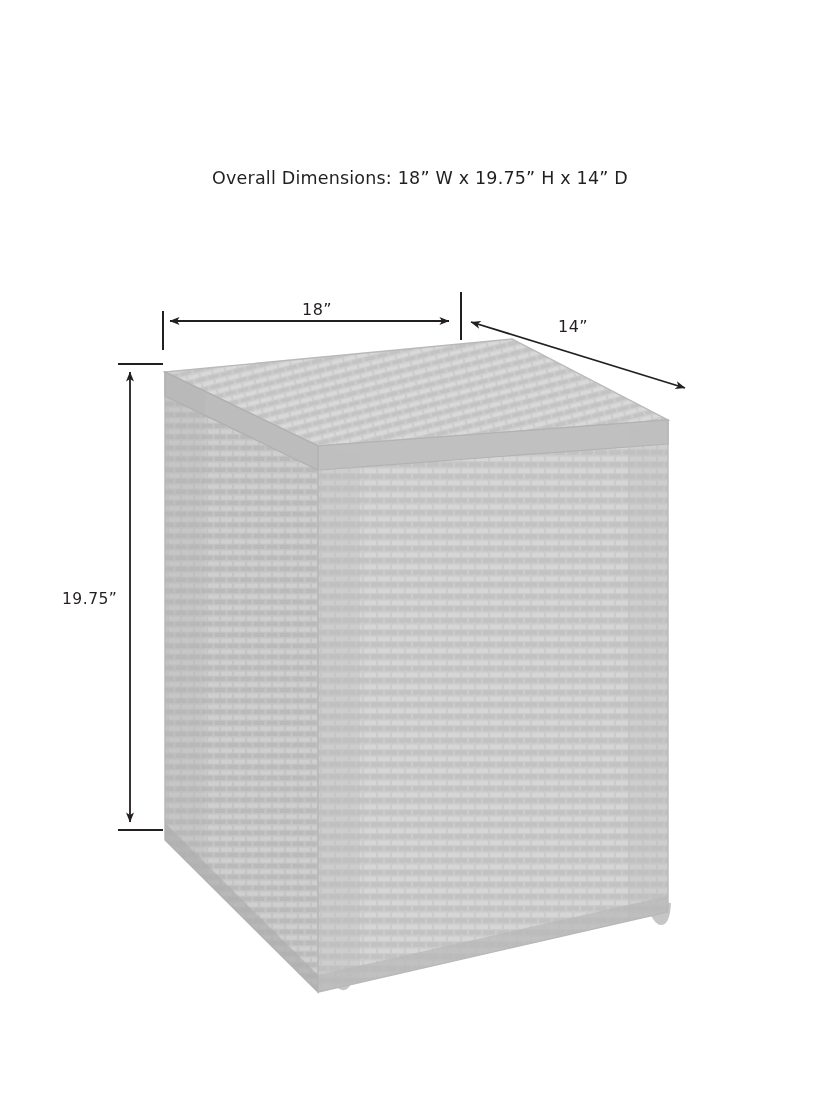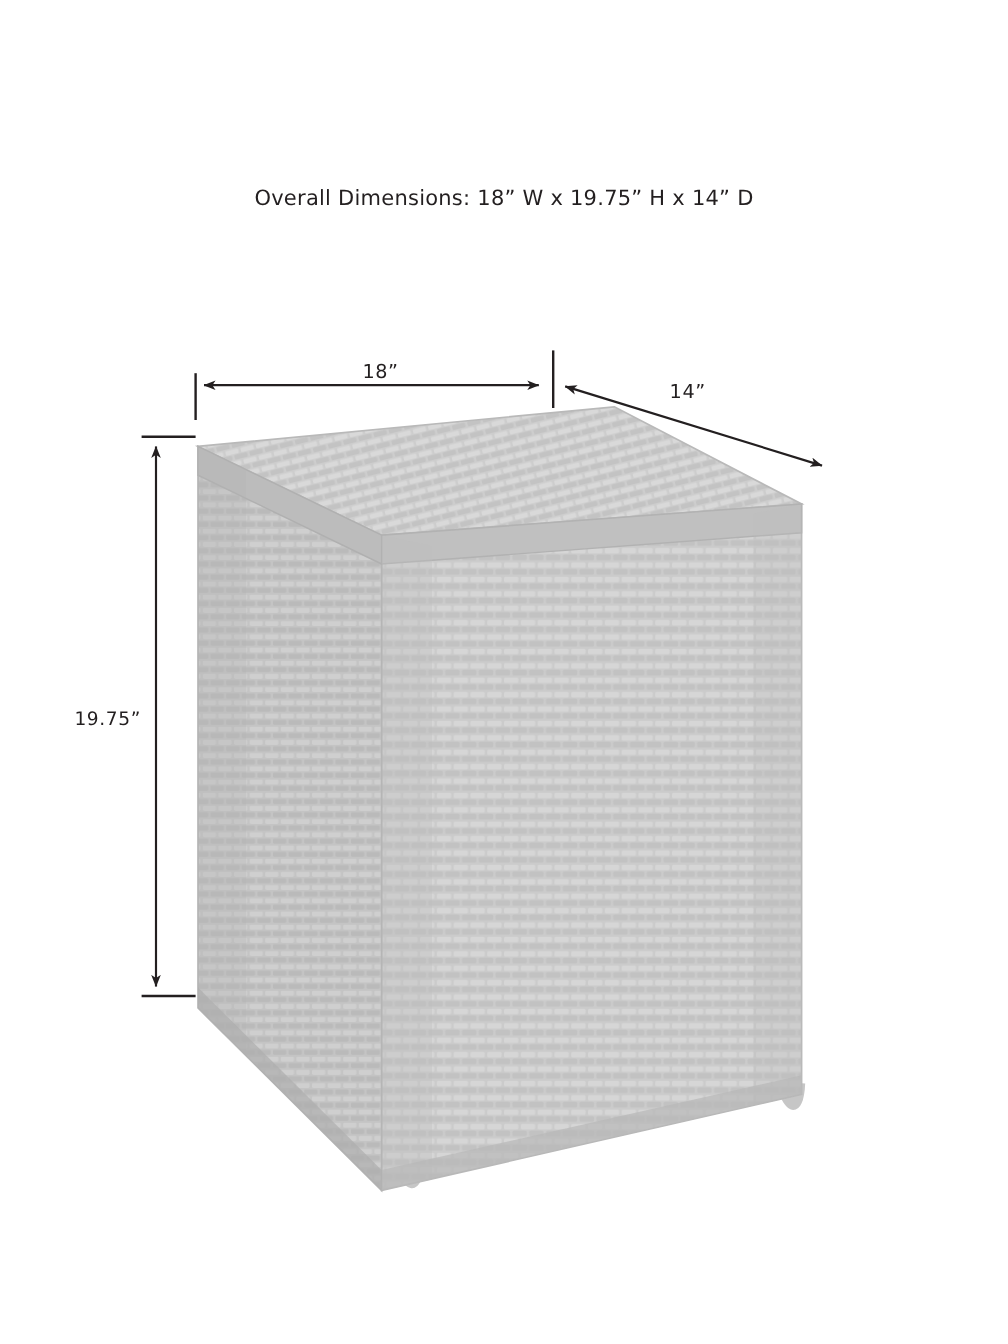--- a/index.html
+++ b/index.html
@@ -16,21 +16,21 @@
     overflow: hidden;
   }
   #stage {
     position: absolute;
     inset: 0;
     width: 840px;
     height: 1120px;
   }
   .title {
     position: absolute;
-    top: 156px;
+    top: 168px;
     left: 0;
     width: 840px;
     text-align: center;
     font-size: 17.5px;
     letter-spacing: 0.2px;
     color: #231f20;
     font-family: "DejaVu Sans", sans-serif;
   }
   svg.diagram {
     position: absolute;

